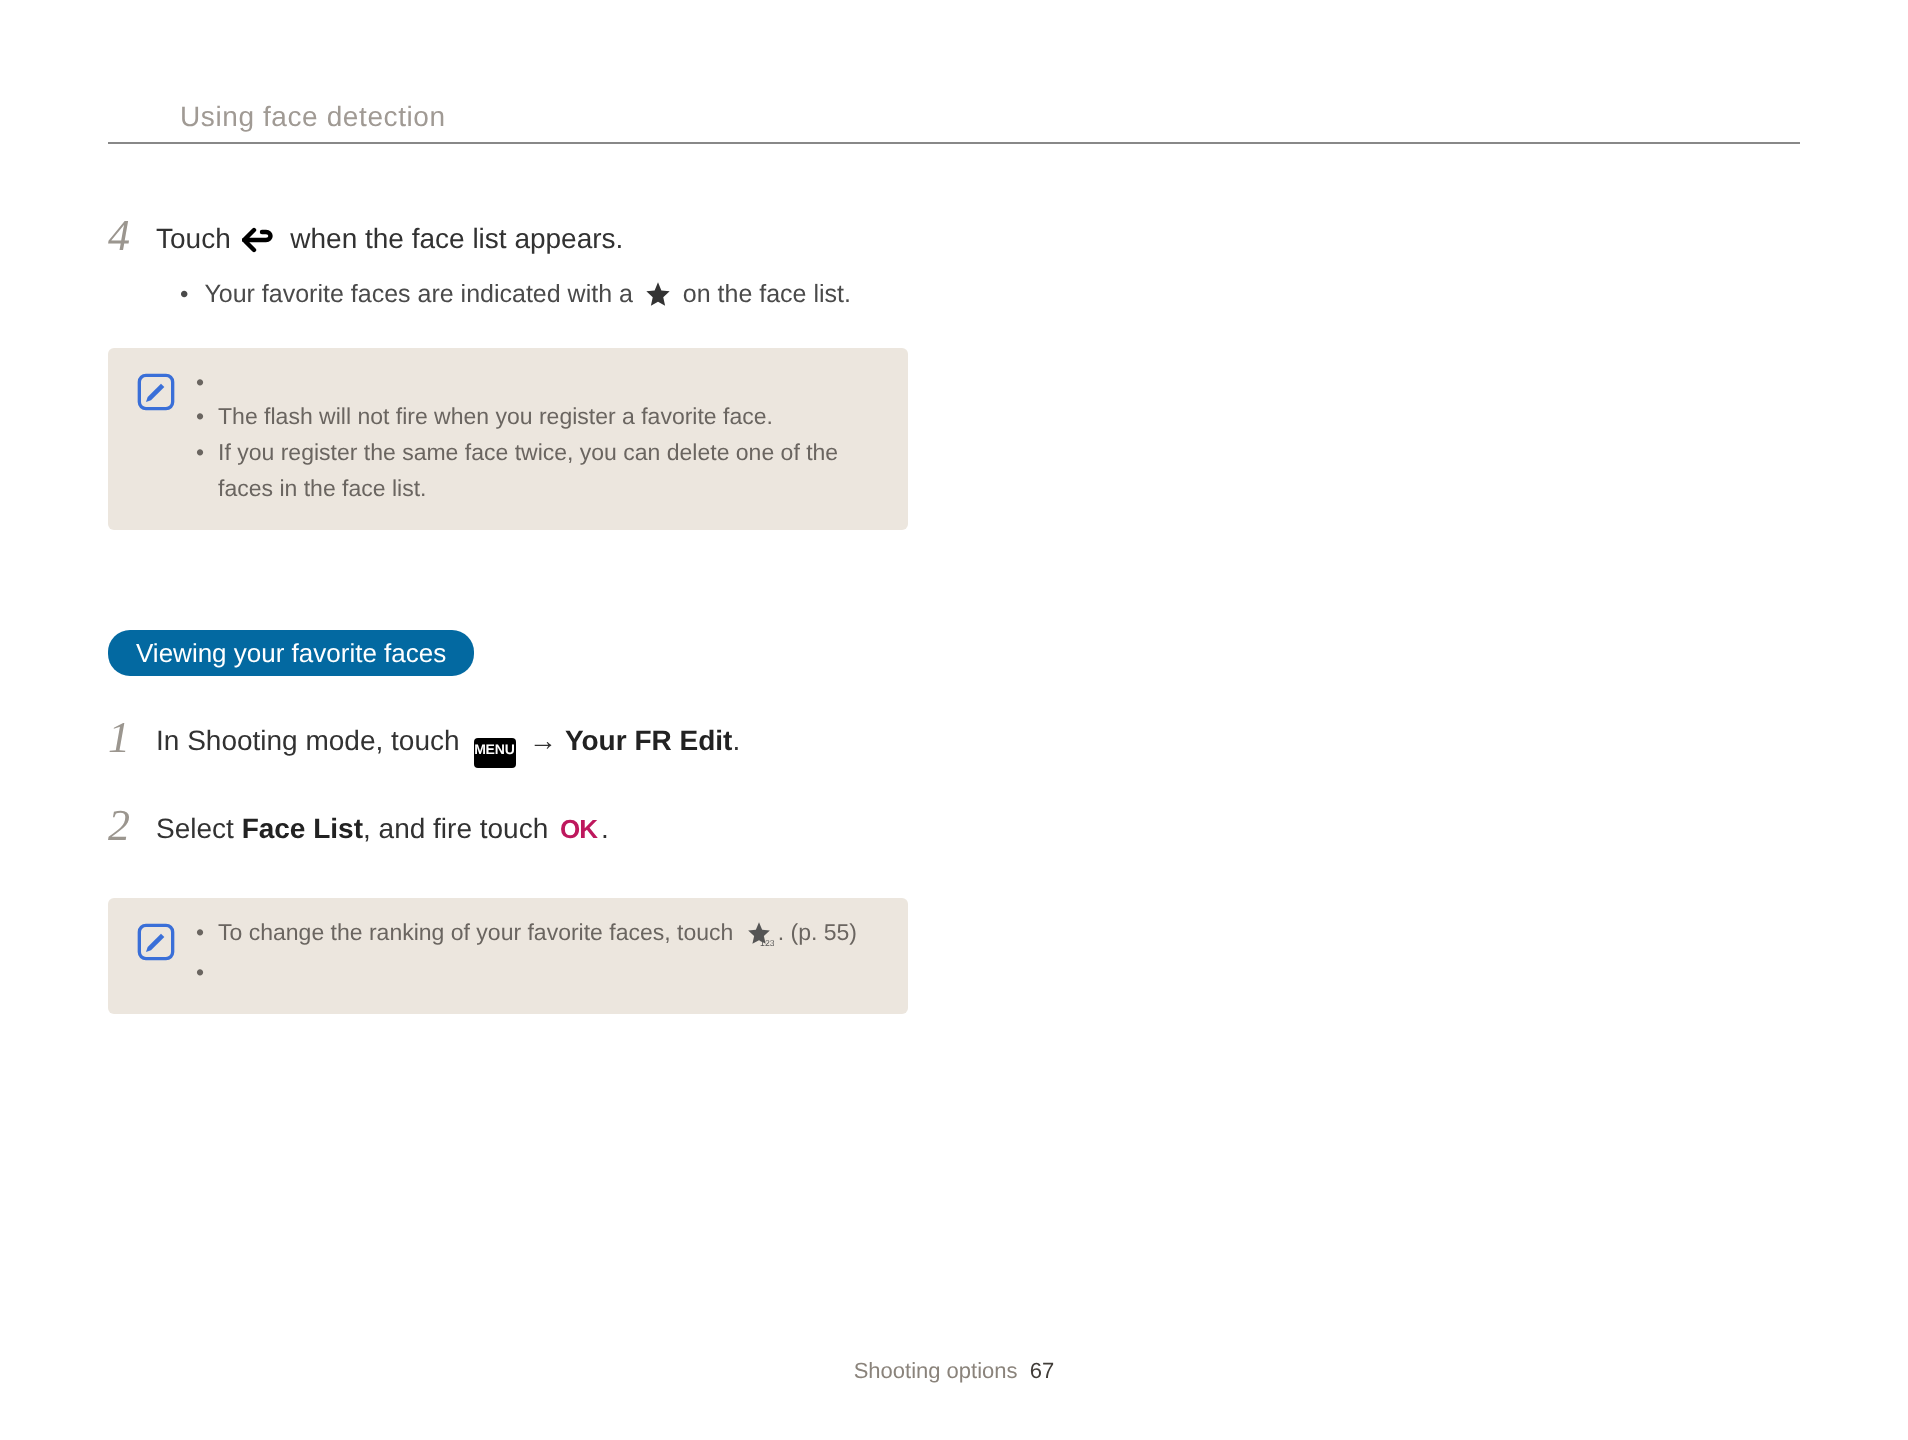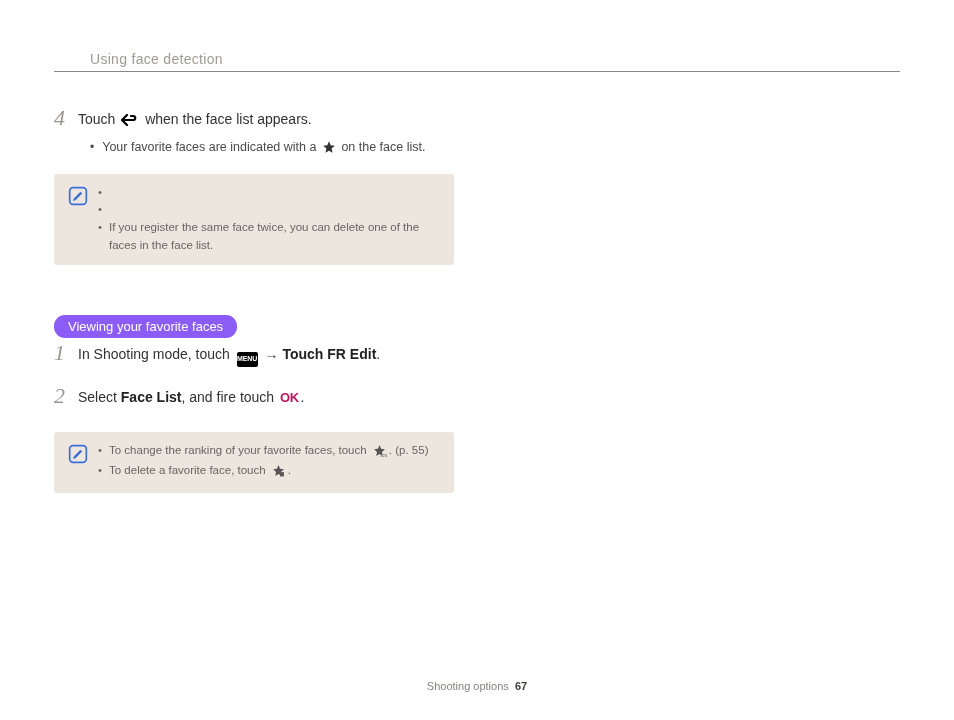--- a/index.html
+++ b/index.html
@@ -90,26 +90,26 @@
     line-height: 1.55;
     flex: 1;
   }
   .note-item {
     display: flex;
     gap: 7px;
   }
   .note-item .dot { color: #6a6560; }
   .section-pill {
     display: inline-block;
-    background: #8b5cf6;
+    background: #0369a1;
     color: #fff;
     font-size: 13px;
     padding: 4px 14px;
     border-radius: 11px;
-    margin-bottom: 4px;
+    margin-bottom: 20px;
   }
   .inline-icon {
     display: inline-block;
     vertical-align: -3px;
     margin: 0 2px;
   }
   .menu-badge {
     display: inline-flex;
     align-items:center;
     justify-content:center;
@@ -137,21 +137,21 @@
   .footer {
     position: absolute;
     bottom: 28px;
     left: 0;
     width: 954px;
     text-align: center;
     font-size: 11px;
     color: #8a837b;
   }
   .footer .pg {
-    font-weight: bold;
+    font-weight: normal;
     color: #403c38;
   }
   svg { display: inline-block; }
 </style>
 </head>
 <body>
 
 <div class="page">
 
   <div class="header">
@@ -185,36 +185,37 @@
             <rect x="2" y="2" width="20" height="20" rx="4" fill="none" stroke="#3a6fd8" stroke-width="2"></rect>
             <path d="M7 15l8-8 2 2-8 8-3 1z" fill="#3a6fd8"></path>
           </svg>
       </span>
       <div class="note-list">
         <div class="note-item">
             <span class="dot">•</span>
           </div>
         <div class="note-item">
             <span class="dot">•</span>
+            <span>The flash will not fire when you register a favorite face.</span>
           </div>
         <div class="note-item">
             <span class="dot">•</span>
             <span>If you register the same face twice, you can delete one of the faces in the face list.</span>
           </div>
       </div>
     </div>
 
     
     <div class="section-pill">Viewing your favorite faces</div>
 
     
     <div class="step">
       <div class="step-num">1</div>
       <div class="step-body">
-        <span>In Shooting mode, touch </span><span class="menu-badge">MENU</span><span> → </span><b>Touch FR Edit</b><span>.</span>
+        <span>In Shooting mode, touch </span><span class="menu-badge">MENU</span><span> → </span><b>Your FR Edit</b><span>.</span>
       </div>
     </div>
 
     <div class="step-spacer"></div>
 
     
     <div class="step">
       <div class="step-num">2</div>
       <div class="step-body">
         <span>Select </span><b>Face List</b><span>, and fire touch </span><span class="ok-text">OK</span><span>.</span>
@@ -236,26 +237,20 @@
           <span class="dot">•</span>
           <span>
             <span>To change the ranking of your favorite faces, touch </span><span class="inline-icon"><svg width="15" height="13" viewBox="0 0 24 24">
                   <path d="M12 2l2.9 6.9L22 9.7l-5.5 5 1.6 7.3L12 18.6 5.9 22l1.6-7.3L2 9.7l7.1-.8z" fill="#555"></path>
                   <text x="13" y="24" font-size="8" fill="#555" font-family="Arial">123</text>
                 </svg></span><span>. (p. 55)</span>
           </span>
         </div>
         <div class="note-item">
           <span class="dot">•</span>
-          <span>
-            <span>To delete a favorite face, touch </span><span class="inline-icon"><svg width="15" height="13" viewBox="0 0 24 24">
-                  <path d="M12 2l2.9 6.9L22 9.7l-5.5 5 1.6 7.3L12 18.6 5.9 22l1.6-7.3L2 9.7l7.1-.8z" fill="#555"></path>
-                  <rect x="15" y="15" width="7" height="8" fill="#555"></rect>
-                </svg></span><span>.</span>
-          </span>
         </div>
       </div>
     </div>
 
   </div>
 
   <div class="footer">
     <span>Shooting options</span>&nbsp;&nbsp;<span class="pg">67</span>
   </div>
 

